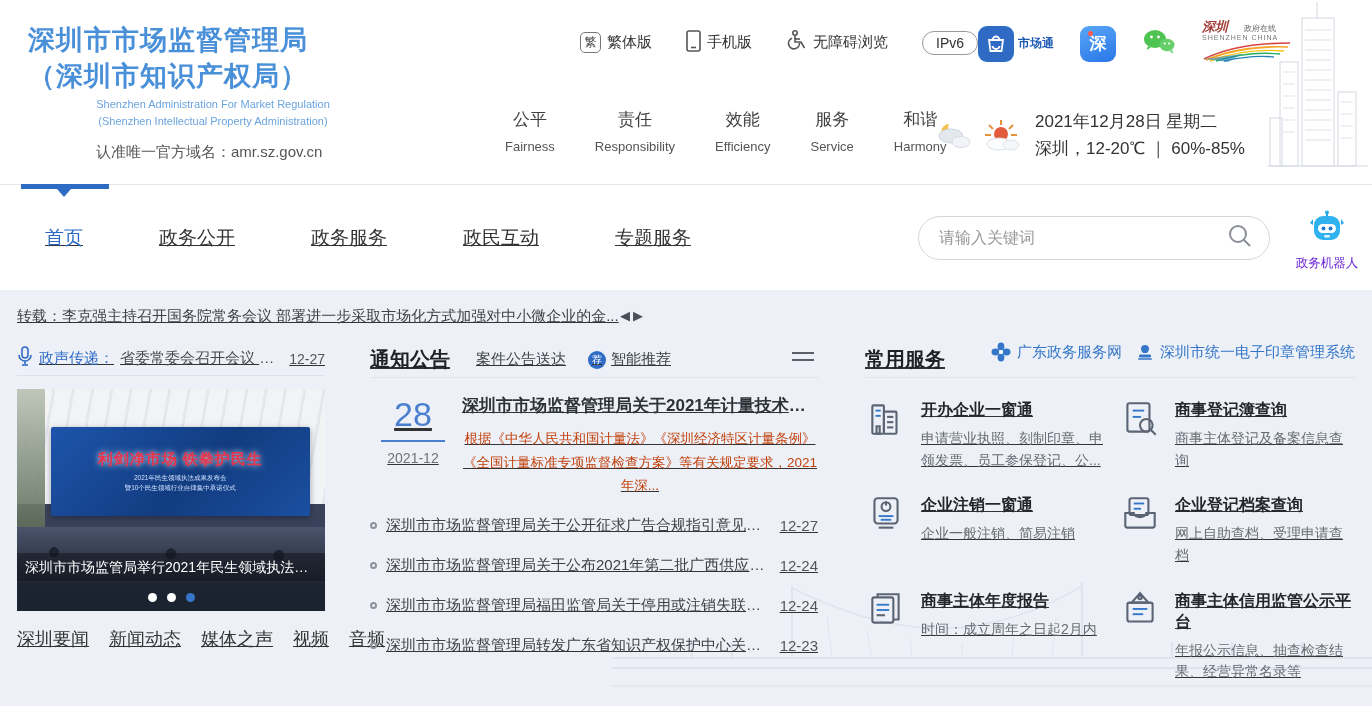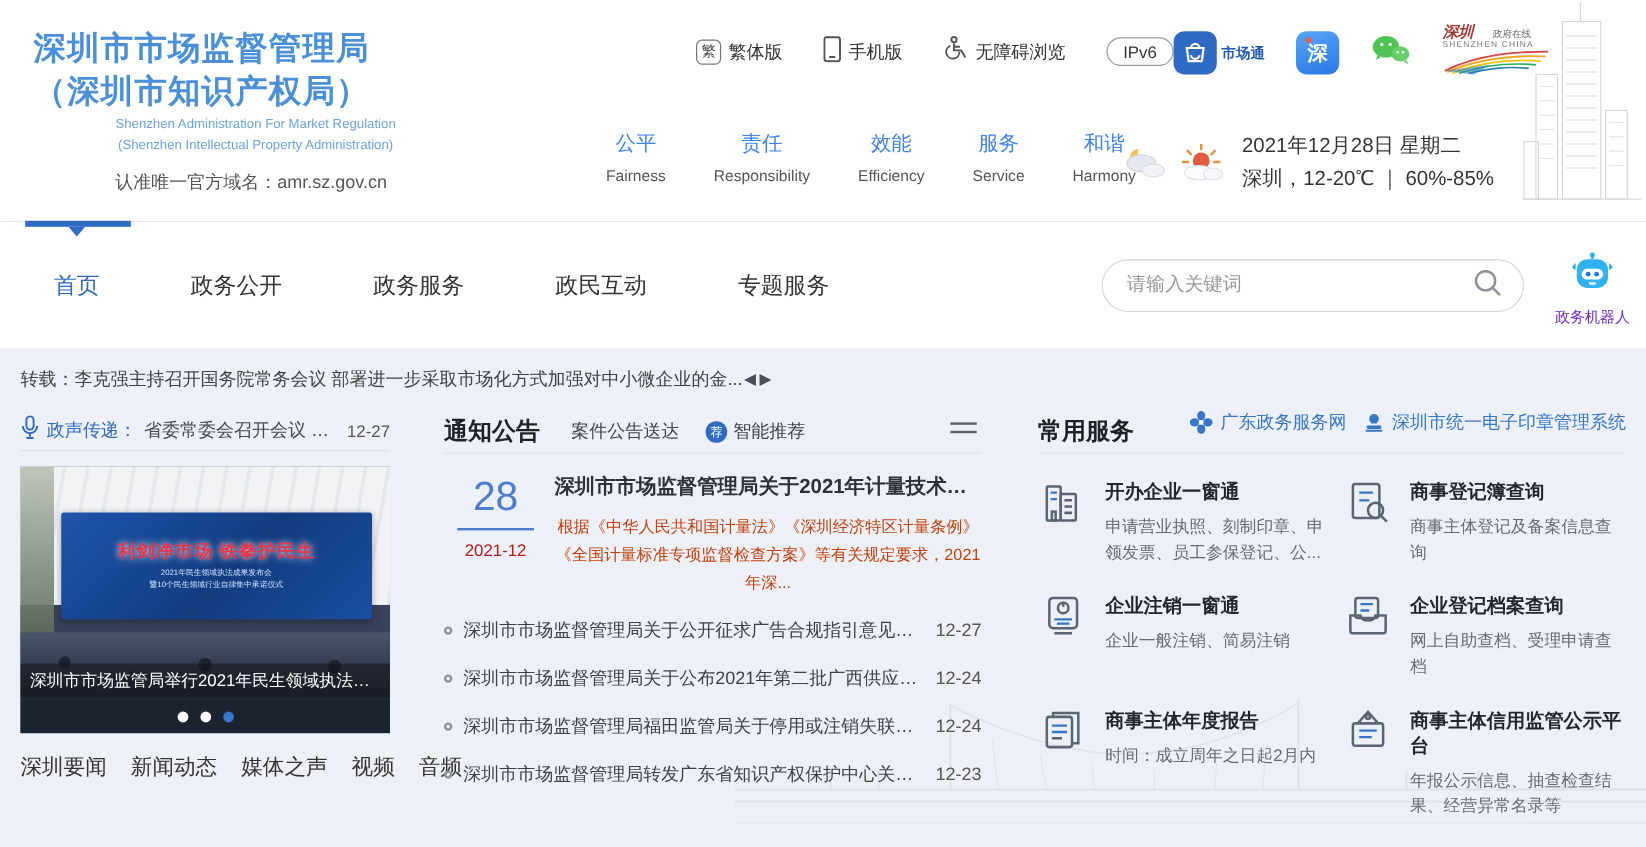--- a/index.html
+++ b/index.html
@@ -1,17 +1,17 @@
 <!DOCTYPE html>
 <html><head>
 <meta charset="utf-8">
 <style>
   * { margin:0; padding:0; box-sizing:border-box; }
   html,body { font-family:"Liberation Sans", sans-serif; }
-  .page { width:1372px; height:706px; position:relative; background:#fff; overflow:hidden; color:#333; }
+  .page { width:1372px; height:706px; position:relative; background:#fff; overflow:hidden; color:#333;text-decoration:underline; }
 
   
   .header { position:relative; height:185px; background:#fff; border-bottom:1px solid #e4e6ea; }
   .logo { position:absolute; left:28px; top:22px; width:400px; }
   .logo-cn { font-size:27px; font-weight:bold; color:#4a90d9; line-height:1.35; letter-spacing:1px; }
   .logo-en { font-size:11px; color:#6ba4de; text-align:center; width:370px; line-height:1.35; margin-top:2px; }
   .logo-domain { font-size:15px; color:#555; margin-top:14px; padding-left:68px; }
 
   .util-row { position:absolute; left:580px; top:30px; display:flex; align-items:center; gap:34px; font-size:15px; color:#333; }
   .util-item { display:flex; align-items:center; gap:6px; cursor:pointer; }
@@ -24,21 +24,21 @@
   .sct-label { font-size:12px; font-weight:bold; color:#1f5bb5; }
   .isz-icon { width:36px; height:36px; border-radius:9px; background:linear-gradient(160deg,#58a6f7,#2a77e8); display:flex; align-items:center; justify-content:center; position:relative; cursor:pointer; }
   .isz-icon span { color:#fff; font-size:17px; font-weight:bold; }
   .isz-icon i { position:absolute; top:5px; left:8px; width:5px; height:5px; background:#ff5a4e; border-radius:50%; }
   .szlogo { width:92px; cursor:pointer; }
   .szlogo-l1 { font-size:13px; font-weight:bold; font-style:italic; color:#a03a35; line-height:1; }
   .szlogo-l1 small { font-size:8px; color:#666; font-style:normal; font-weight:normal; margin-left:16px;text-align:right; }
   .szlogo-l2 { font-size:7px; letter-spacing:1px; color:#777; margin-top:1px; }
 
   .values-row { position:absolute; left:505px; top:108px; display:flex; gap:40px; text-align:center; }
-  .value-cn { font-size:17px; color:#3b82f6; }
+  .value-cn { font-size:17px; color:#404040; }
   .value-en { font-size:13px; color:#555; margin-top:8px; }
 
   .weather { position:absolute; left:935px; top:108px; display:flex; align-items:center; gap:14px; }
   .weather-icons { display:flex; gap:6px; }
   .weather-text { font-size:17px; color:#333; line-height:1.6; }
 
   .building-art { position:absolute; right:4px; top:0; opacity:.85; }
 
   
   .nav-indicator { position:absolute; left:21px; bottom:-5px; width:88px; height:5px; background:#2e6bc5; z-index:3; }
@@ -102,21 +102,21 @@
   .smart { display:flex; align-items:center; gap:5px; margin-left:22px; cursor:pointer; }
   .smart-badge { width:18px; height:18px; border-radius:50%; background:#2f6bc5; color:#fff; font-size:10px; display:flex; align-items:center; justify-content:center; }
   .smart-label { font-size:15px; color:#3f444b; }
   .more-icon { position:absolute; right:4px; top:10px; width:22px; cursor:pointer; }
   .more-icon i { display:block; height:2px; background:#5a6068; margin-bottom:5px; }
 
   .featured { display:flex; margin-top:16px; }
   .date-block { width:86px; flex-shrink:0; text-align:center; padding-top:2px; }
   .date-day { font-size:34px; color:#4a7fd0; line-height:1.1; }
   .date-rule { width:64px; height:2px; background:#4a7fd0; margin:7px auto 8px; }
-  .date-month { font-size:14px; color:#b91c1c; }
+  .date-month { font-size:14px; color:#737373; }
   .featured-body { flex:1; min-width:0; padding-left:6px; }
   .featured-title { font-size:17px; font-weight:bold; color:#2d3138; white-space:nowrap; overflow:hidden; text-overflow:ellipsis; cursor:pointer; }
   .featured-excerpt { margin-top:10px; font-size:13.5px; color:#c2410c; line-height:1.75; text-align:center; }
 
   .notice-list { margin-top:8px; }
   .notice-row { display:flex; align-items:center; height:40px; cursor:pointer; }
   .bullet { width:7px; height:7px; border:2px solid #8d939b; border-radius:50%; margin-right:9px; flex-shrink:0; }
   .notice-title { flex:1; font-size:15px; color:#3d4147; white-space:nowrap; overflow:hidden; text-overflow:ellipsis; }
   .notice-date { font-size:15px; color:#555; margin-left:14px; }
 

